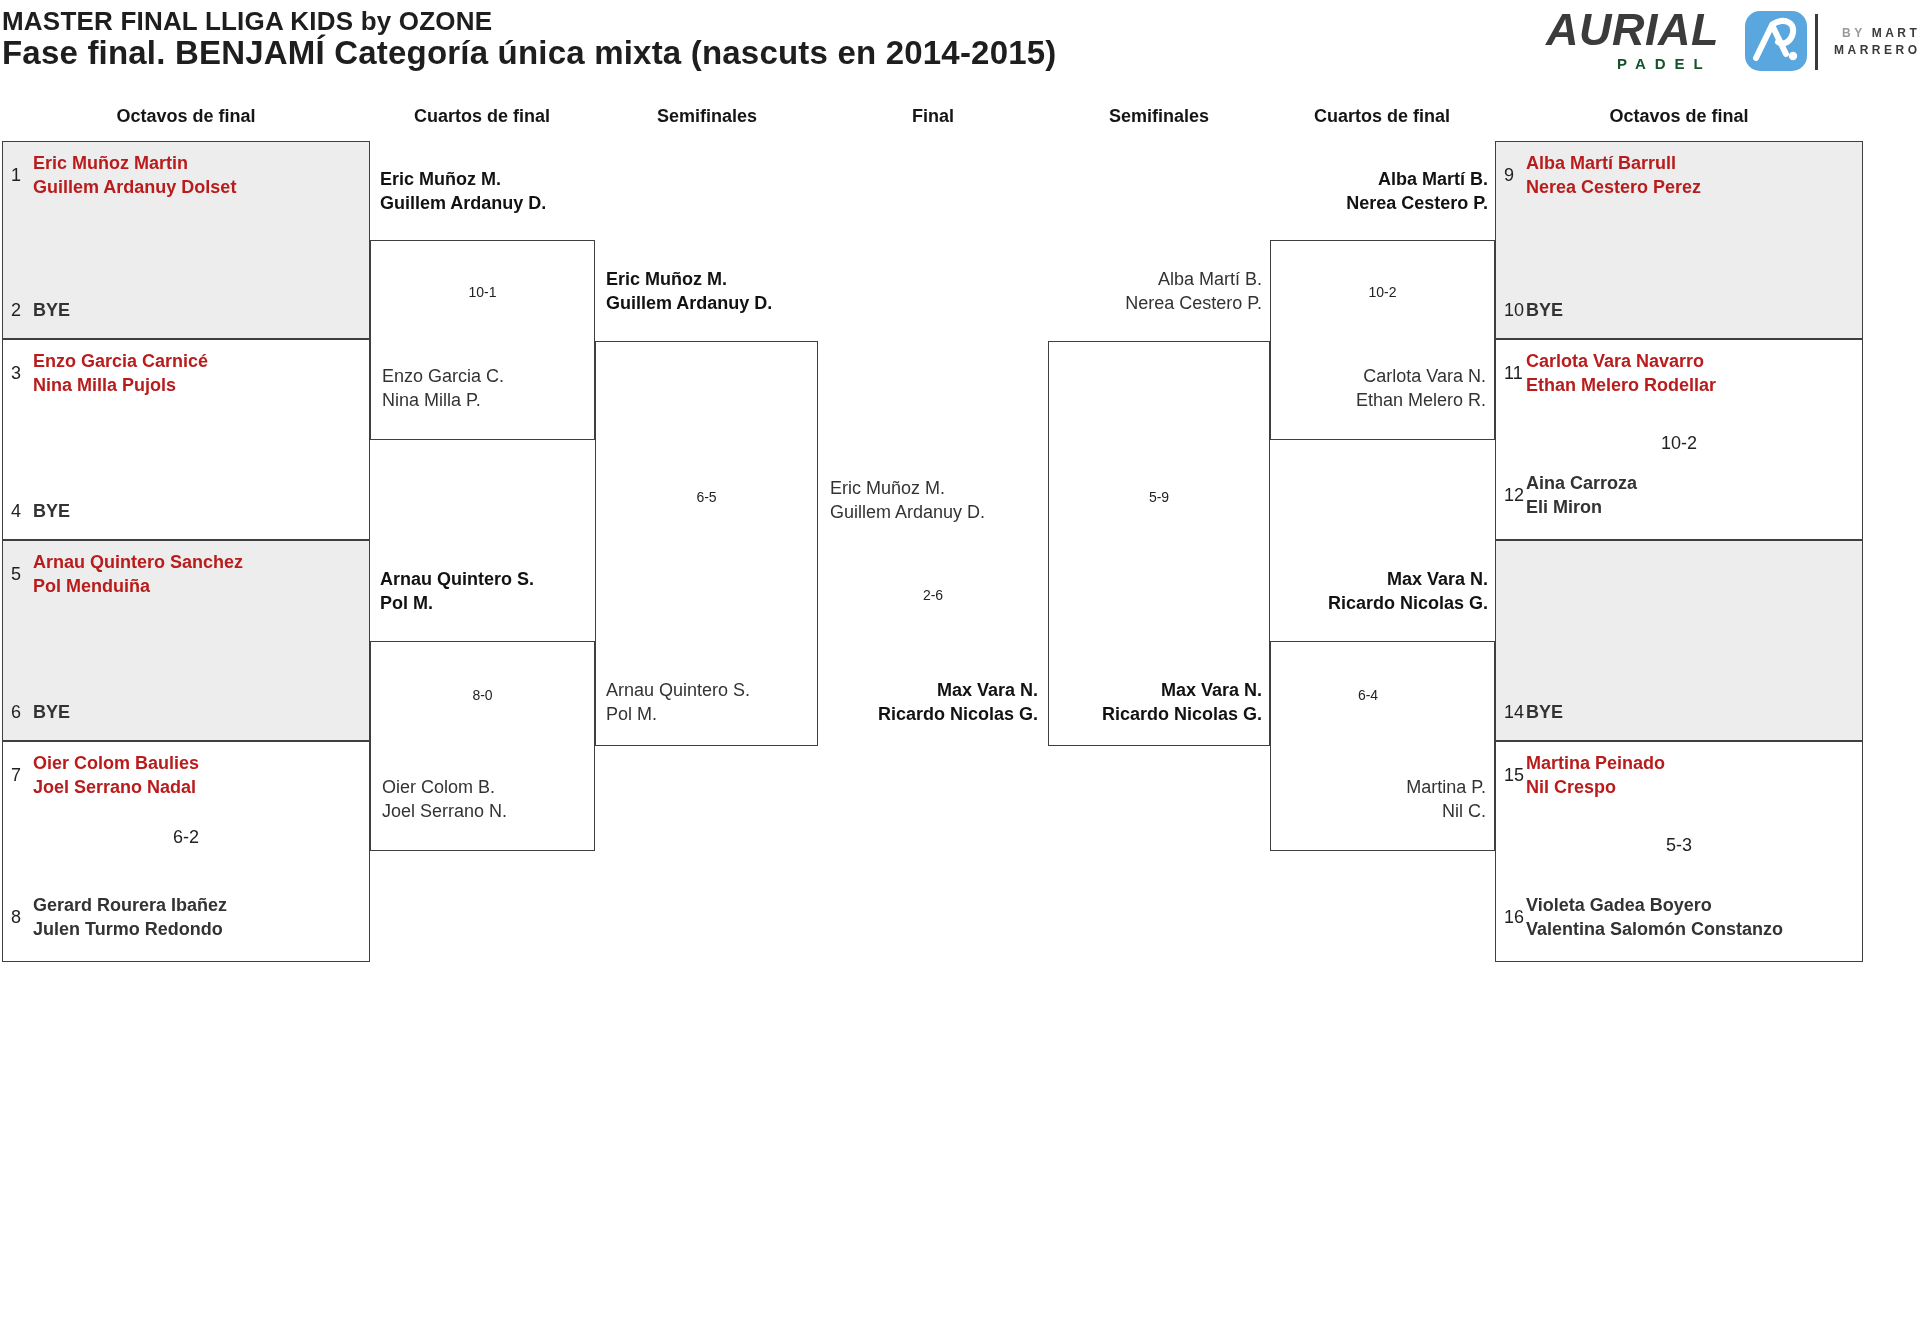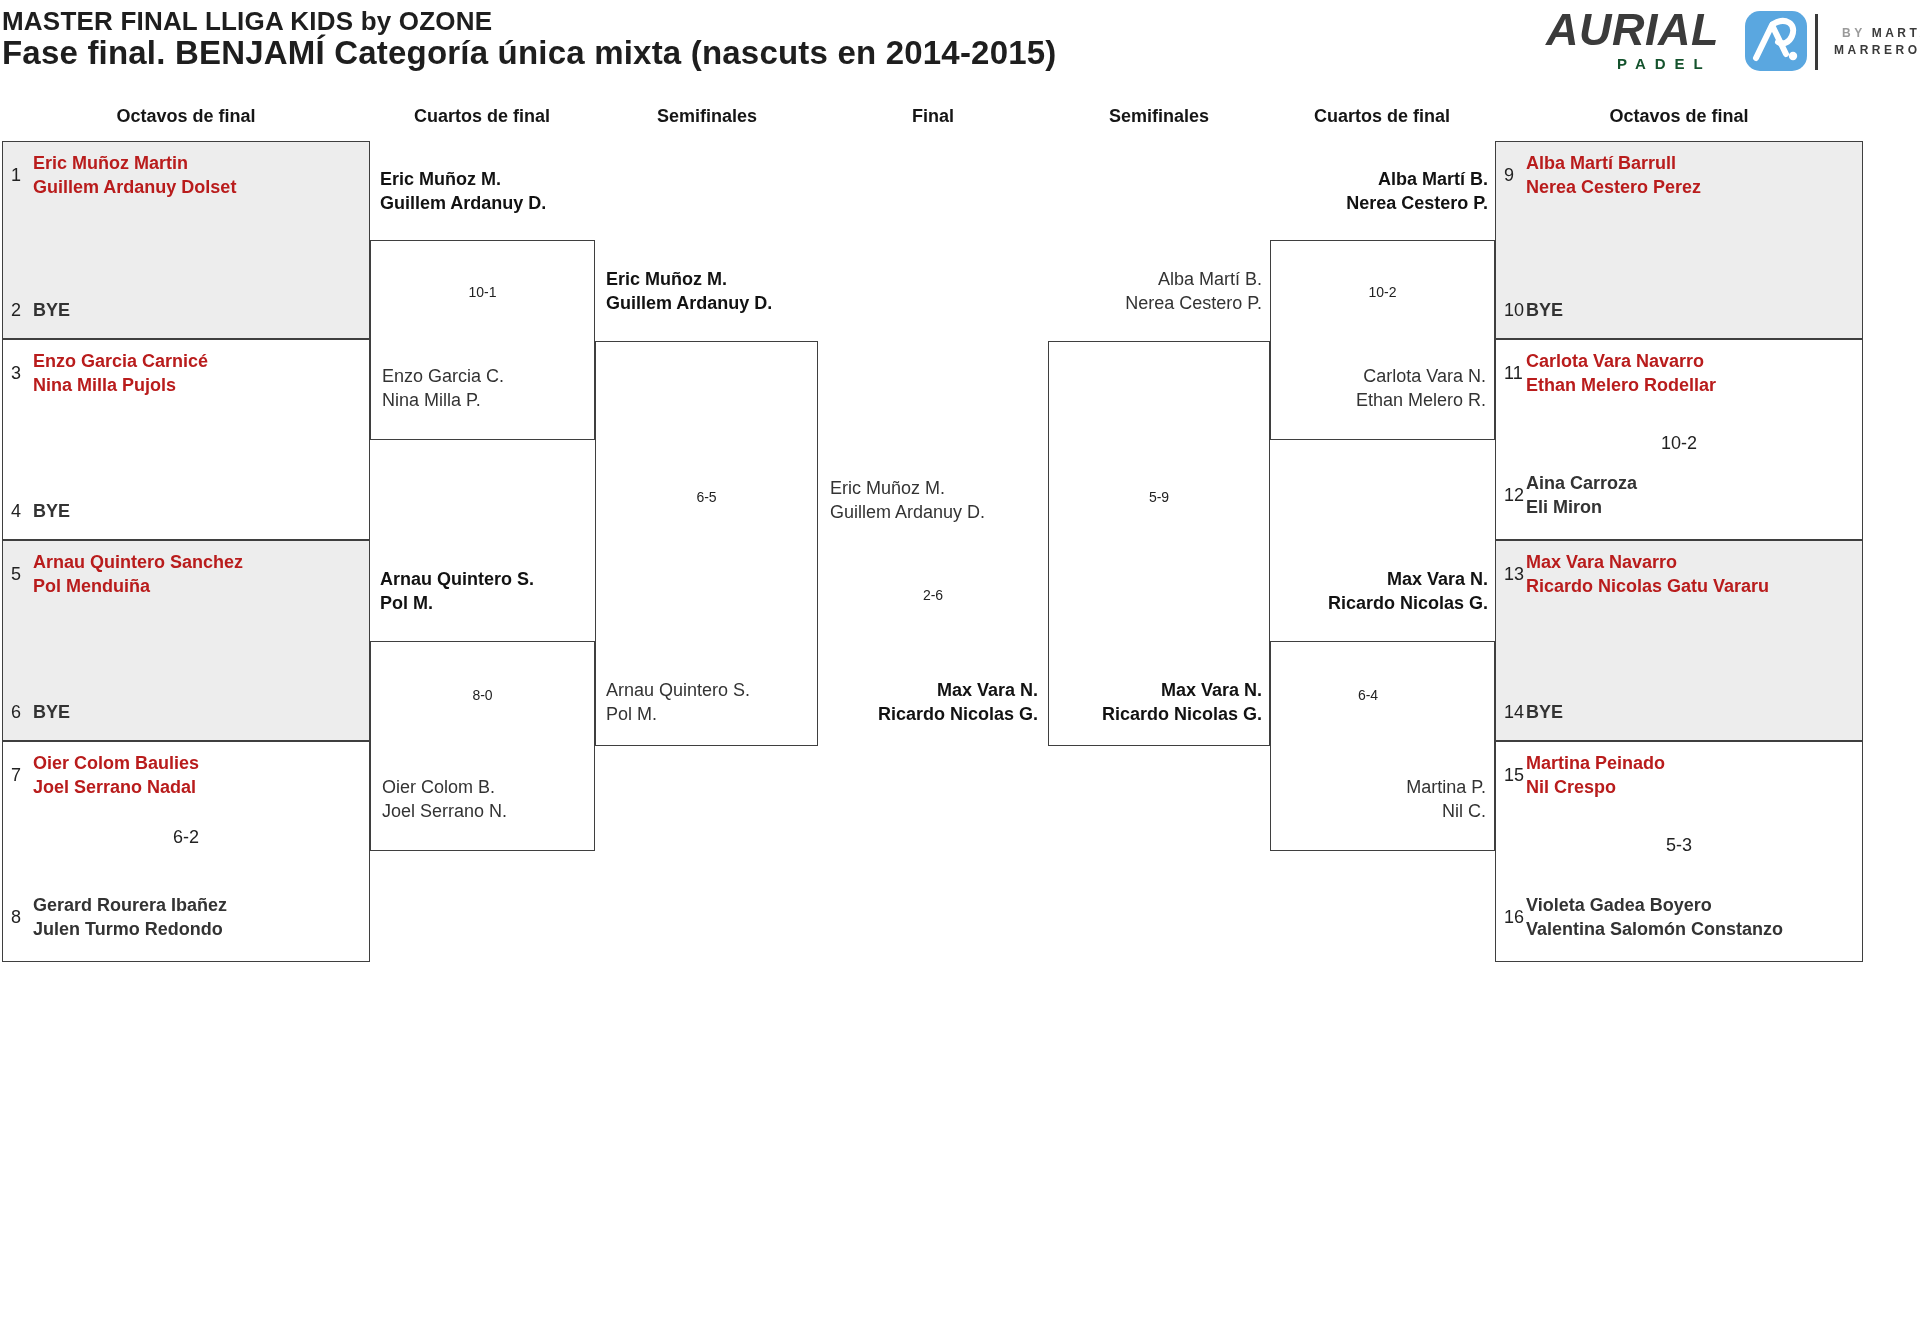--- a/index.html
+++ b/index.html
@@ -167,27 +167,20 @@
     <div class="pair" style="bottom:20px">
         <span class="seed">12</span>
       <div class="names">
           <div>Aina Carroza</div>
           <div>Eli Miron</div>
         </div>
       </div>
   </div>
 
   <div class="box gray" style="left:1495px; top:540px; width:368px; height:201px">
-    <div class="pair topp">
-        <span class="seed">13</span>
-      <div class="names b">
-          <div>Max Vara Navarro</div>
-          <div>Ricardo Nicolas Gatu Vararu</div>
-        </div>
-      </div>
     <div class="pair botp">
         <span class="seed">14</span>
       <div class="names">
           <div>BYE</div>
         </div>
       </div>
   </div>
 
   <div class="box" style="left:1495px; top:741px; width:368px; height:221px">
     <div class="pair topp">

